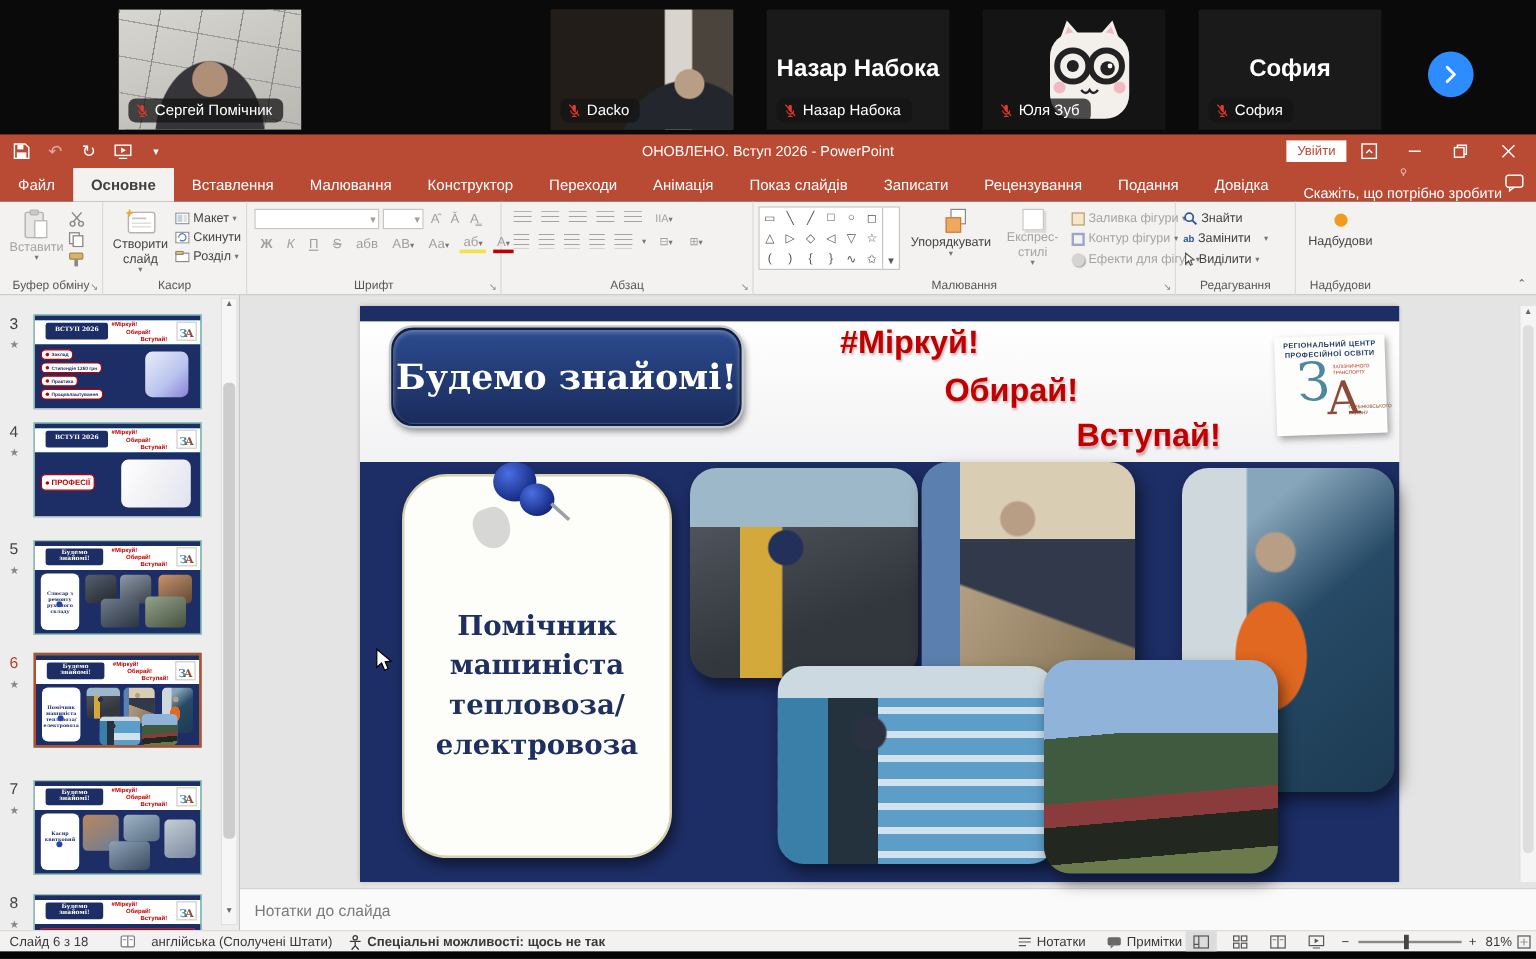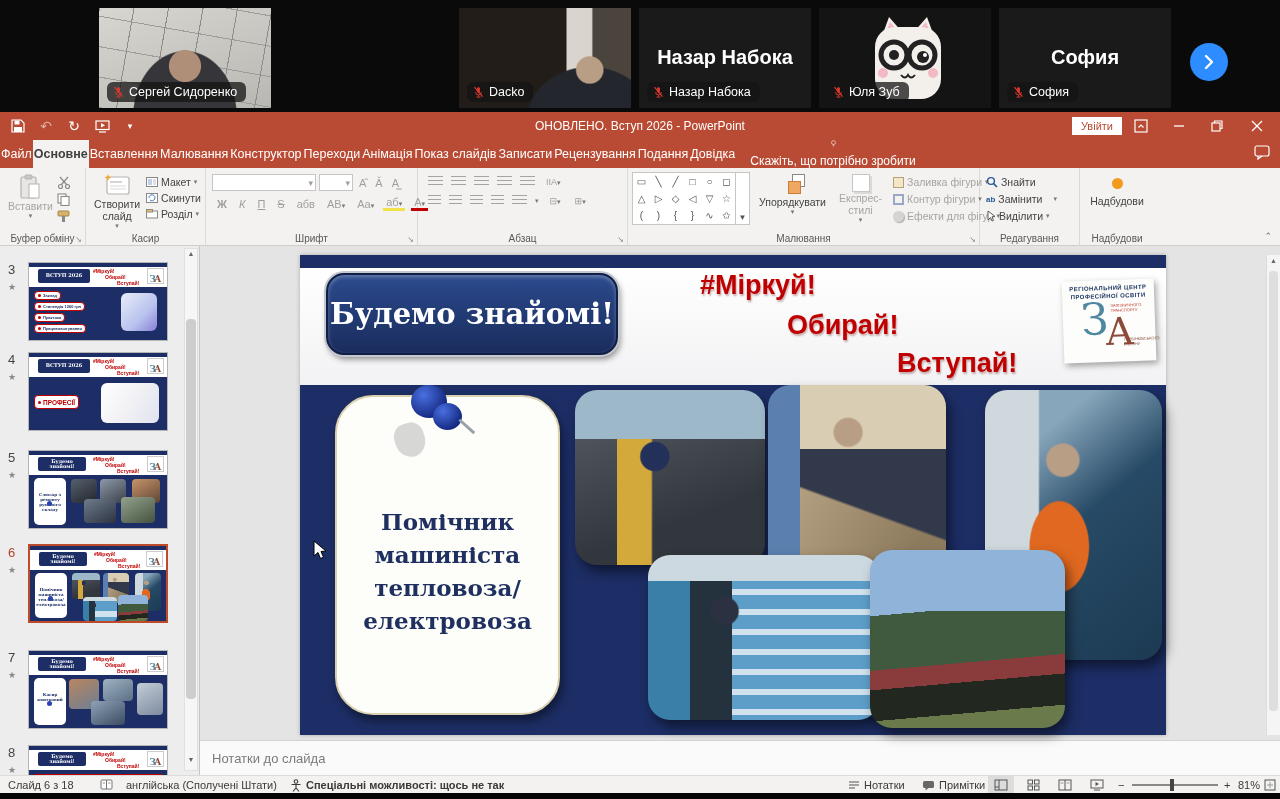--- a/index.html
+++ b/index.html
@@ -1,21 +1,21 @@
 <!DOCTYPE html>
 <html><head>
 <meta charset="utf-8">
 <style>
   * { box-sizing: border-box; margin: 0; padding: 0; }
   html,body { width:1280px; height:799px; }
   body { background:#000; font-family:"Liberation Sans",sans-serif; overflow:hidden; position:relative; }
 
   
   .video-strip { position:absolute; left:0; top:0; width:1280px; height:112px; background:#0a0a0a; }
-  .vtile { position:absolute; top:8px; width:172px; height:100px; background:#1a1a1a; overflow:hidden; }
+  .vtile { position:absolute; top:8px; width:152px; height:100px; background:#1a1a1a; overflow:hidden; }
   .vtile.active { outline:3px solid #23c16b; outline-offset:-3px; }
   .vt-name-center { position:absolute; left:0; right:0; top:38px; text-align:center; color:#fff; font-size:20px; font-weight:bold; }
   .nameplate { position:absolute; left:8px; bottom:6px; background:rgba(20,20,20,.75); border-radius:6px; color:#fff; font-size:12.5px; padding:3px 9px 3px 5px; display:flex; align-items:center; gap:4px; white-space:nowrap; }
   .micico { width:13px; height:13px; flex:0 0 auto; }
   .cam1 { background:
       radial-gradient(circle at 50% 58%, #b08f78 0 15%, transparent 16%),
       radial-gradient(ellipse at 50% 108%, #35353a 0 42%, transparent 43%),
       repeating-linear-gradient(100deg, #8e8c88 0 1px, transparent 1px 34px),
       repeating-linear-gradient(10deg, #9e9c98 0 1px, transparent 1px 30px),
       linear-gradient(160deg,#d8d6d1,#b9b7b2); }
@@ -34,21 +34,21 @@
   
   .titlebar { position:absolute; left:0; top:112px; width:1280px; height:28px; background:#b94a33; color:#fff; }
   .qat { position:absolute; left:10px; top:0; height:28px; display:flex; align-items:center; gap:12px; }
   .qat .qi { width:16px; height:16px; display:flex; align-items:center; justify-content:center; font-size:14px; color:#fff; }
   .app-title { position:absolute; left:0; right:0; top:0; height:28px; display:flex; align-items:center; justify-content:center; font-size:12px; }
   .signin { position:absolute; left:1072px; top:5px; width:50px; height:18px; background:#fff; color:#b94a33; font-size:11px; display:flex; align-items:center; justify-content:center; }
   .winbtn { position:absolute; top:0; width:34px; height:28px; display:flex; align-items:center; justify-content:center; }
 
   
   .tabrow { position:absolute; left:0; top:140px; width:1280px; height:28px; background:#b94a33; display:flex; align-items:stretch; }
-  .rtab { color:#fff; font-size:12.5px; padding:0 1px; display:flex; align-items:center; }
+  .rtab { color:#fff; font-size:12.5px; padding:0 15px; display:flex; align-items:center; }
   .rtab.active { background:#f3f2f1; color:#404040; font-weight:bold; }
   .tellme { display:flex; align-items:center; gap:7px; color:#fff; font-size:12px; margin-left:14px;flex-direction:column; }
   .tab-comment { position:absolute; right:10px; top:5px; }
 
   
   .ribbon { position:absolute; left:0; top:168px; width:1280px; height:78px; background:#f3f2f1; border-bottom:1px solid #d0cecb; display:flex; }
   .rgroup { position:relative; height:78px; border-right:1px solid #dcdad7; padding:4px 4px 16px 4px; }
   .glabel { position:absolute; bottom:2px; left:0; right:0; text-align:center; font-size:10px; color:#5a5856; }
   .dlg { position:absolute; bottom:2px; right:3px; font-size:8px; color:#8a8886; }
   .bigbtn { display:flex; flex-direction:column; align-items:center; justify-content:flex-start; font-size:10.5px; color:#444; text-align:center; line-height:1.15; padding:2px 4px; }
@@ -168,21 +168,21 @@
 <div class="video-strip">
   <div class="vtile cam1" style="left:99px">
     <div class="nameplate">
       <svg class="micico" viewBox="0 0 16 16">
           <rect x="6.3" y="1.5" width="3.4" height="7" rx="1.7" fill="#e03a2f"></rect>
           <path d="M4.5 7.5a3.5 3.5 0 0 0 7 0" fill="none" stroke="#e03a2f" stroke-width="1.2"></path>
           <line x1="8" y1="11.3" x2="8" y2="13.2" stroke="#e03a2f" stroke-width="1.2"></line>
           <line x1="5.5" y1="13.6" x2="10.5" y2="13.6" stroke="#e03a2f" stroke-width="1.2"></line>
           <line x1="3" y1="1.5" x2="13" y2="13" stroke="#e03a2f" stroke-width="1.4"></line>
         </svg>
-      <span>Сергей Сидоренко</span>
+      <span>Сергей Помічник</span>
     </div>
   </div>
   <div class="vtile cam3" style="left:459px">
     <div class="nameplate">
       <svg class="micico" viewBox="0 0 16 16">
           <rect x="6.3" y="1.5" width="3.4" height="7" rx="1.7" fill="#e03a2f"></rect>
           <path d="M4.5 7.5a3.5 3.5 0 0 0 7 0" fill="none" stroke="#e03a2f" stroke-width="1.2"></path>
           <line x1="8" y1="11.3" x2="8" y2="13.2" stroke="#e03a2f" stroke-width="1.2"></line>
           <line x1="5.5" y1="13.6" x2="10.5" y2="13.6" stroke="#e03a2f" stroke-width="1.2"></line>
           <line x1="3" y1="1.5" x2="13" y2="13" stroke="#e03a2f" stroke-width="1.4"></line>

